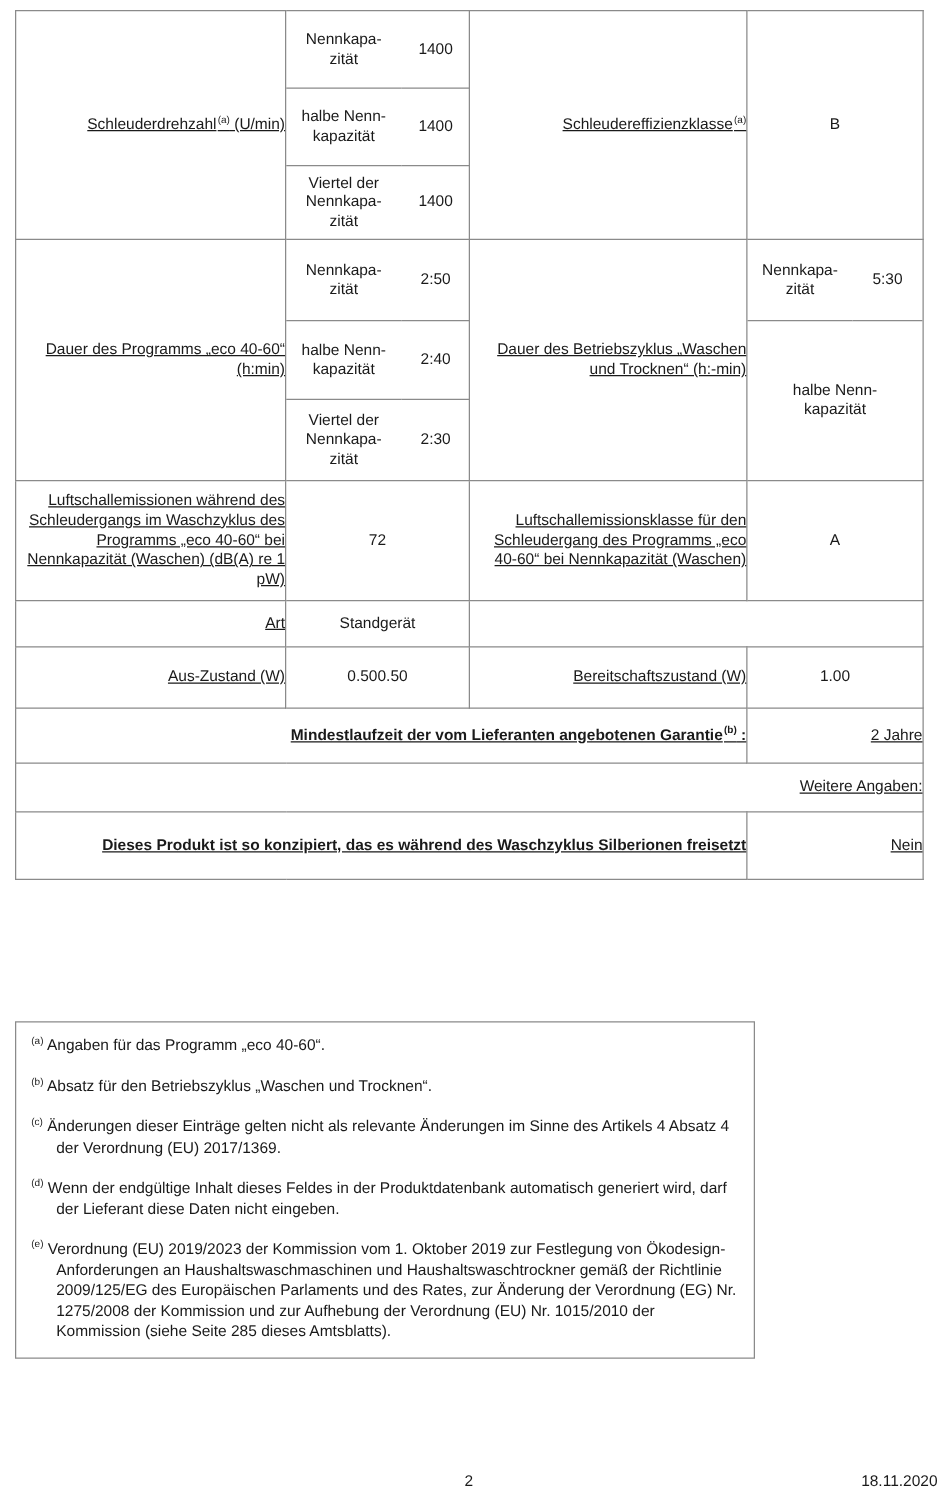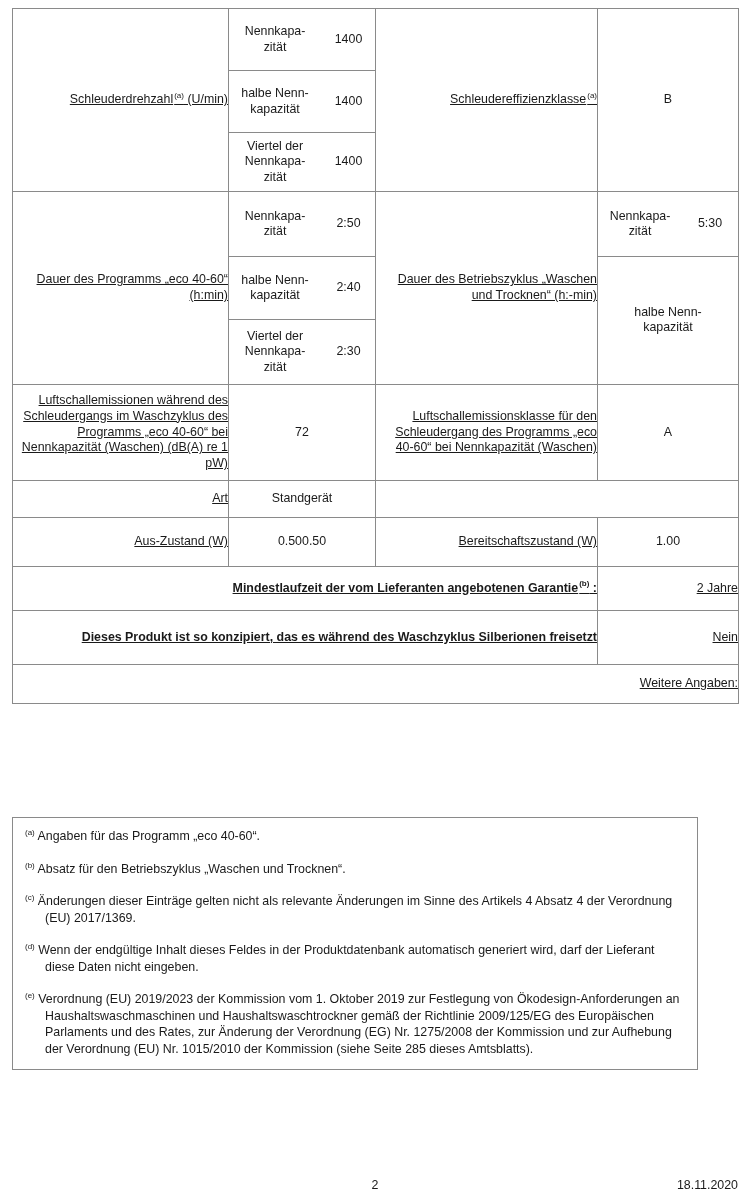--- a/index.html
+++ b/index.html
@@ -90,21 +90,21 @@
     font-weight: bold;
   }
 
   .empty-cell { }
 
   
   .footnotes {
     position: absolute;
     left: 12px;
     top: 817px;
-    width: 686px;
+    width: 592px;
     border: 1px solid #8a8a8a;
     box-sizing: border-box;
     padding: 10px 12px 10px 12px;
     font-size: 12.4px;
     line-height: 1.33;
   }
   .fnote {
     margin: 0 0 16px 0;
     padding-left: 20px;
     text-indent: -20px;
@@ -129,21 +129,21 @@
   }
   .pg-num {
     position: absolute;
     left: 0;
     top: 0;
     width: 750px;
     text-align: center;
   }
   .pg-date {
     position: absolute;
-    right: 12px;
+    right: 0;
     top: 0;
     text-align: right;
   }
 </style>
 </head>
 <body>
 
 <div class="page">
 
   <table class="datasheet">
@@ -253,26 +253,26 @@
 
 
       <tr>
         <td class="lbl-left bold" colspan="3" style="height:44px">
           <span>Mindestlaufzeit der vom Lieferanten angebotenen Garantie</span><sup class="fn">(b)</sup><span> :</span>
         </td>
         <td class="lbl-left" style="padding-left:10px">2 Jahre</td>
       </tr>
 
       <tr>
+        <td class="lbl-left" colspan="4" style="height:39px">Weitere Angaben:</td>
+      </tr>
+
+      <tr>
         <td class="lbl-left bold" colspan="3" style="height:54px">Dieses Produkt ist so konzipiert, das es während des Waschzyklus Silberionen freisetzt</td>
         <td class="lbl-left" style="padding-left:10px">Nein</td>
-      </tr>
-
-      <tr>
-        <td class="lbl-left" colspan="4" style="height:39px">Weitere Angaben:</td>
       </tr>
 
 
     </tbody>
   </table>
 
   <div class="footnotes">
     <p class="fnote">
       <span class="mark">(a)</span>
       <span>Angaben für das Programm „eco 40-60“.</span>

